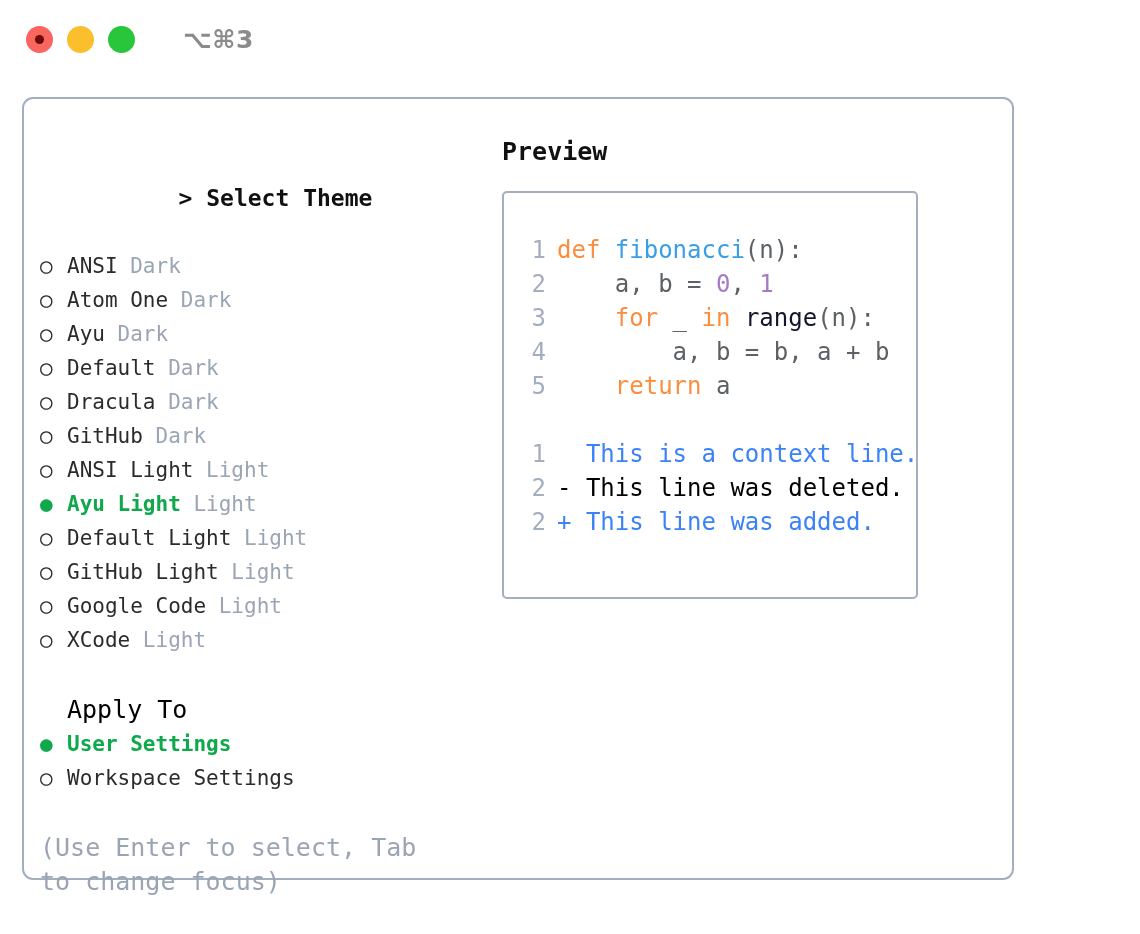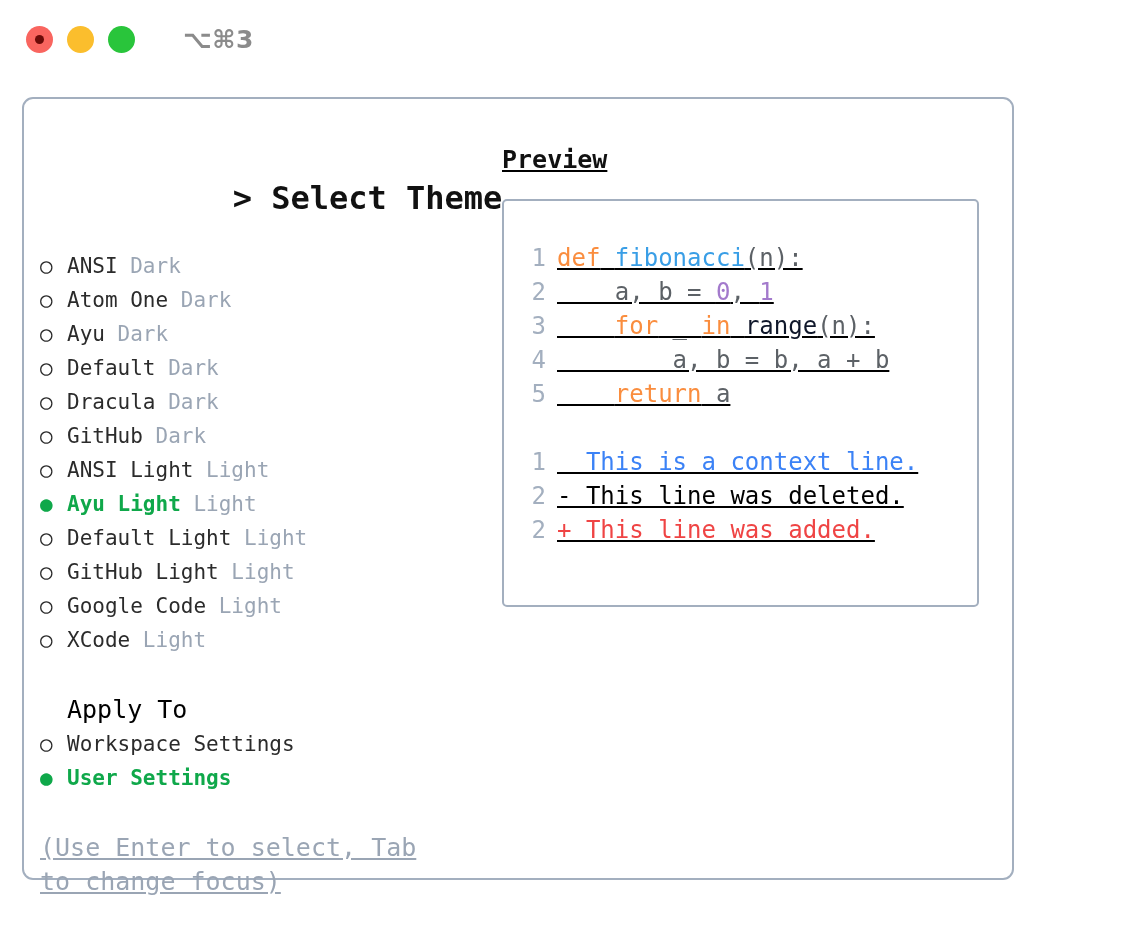--- a/index.html
+++ b/index.html
@@ -91,21 +91,21 @@
 
   
   #theme-column {
     position: absolute;
     left: 16px;
     top: 48px;
     width: 430px;
   }
 
   .section-header {
-    font-size: 32px;
+    font-size: 23px;
     line-height: 34px;
     color: #111111;
     font-weight: 700;
     white-space: pre;
   }
   .section-header .caret { color: #111111; font-weight: 700; }
 
   .opt-row {
     font-size: 21px;
     line-height: 34px;
@@ -131,40 +131,38 @@
     white-space: pre;
     padding-left: 27px;
   }
 
   #hint-text {
     margin-top: 36px;
     font-size: 25px;
     line-height: 34px;
     color: #9aa5b4;
     width: 405px;
-    text-decoration: underline;
   }
 
   
   #preview-column {
     position: absolute;
     left: 478px;
-    top: 44px;
+    top: 36px;
     width: 490px;
-    text-decoration: underline;
   }
   #preview-title {
     font-size: 25px;
     line-height: 34px;
     color: #111111;
     font-weight: 700;
   }
   #preview-box {
     margin-top: 22px;
-    width: 477px;
+    width: 416px;
     height: 408px;
     border: 2px solid #a3afbf;
     border-radius: 5px;
     box-sizing: border-box;
     background: #ffffff;
     padding: 40px 0 0 16px;
   }
 
   .code-line {
     font-size: 24px;
@@ -180,21 +178,21 @@
   }
   .tok-plain   { color: #5c6166; }
   .tok-kw      { color: #fa8d3e; }
   .tok-fn      { color: #399ee6; }
   .tok-builtin { color: #0f172a; }
   .tok-num     { color: #a37acc; }
   .tok-punct   { color: #5c6166; }
 
   .diff-gap { height: 34px; }
   .diff-context { color: #3b82f6; }
-  .diff-add     { color: #ef4444; }
+  .diff-add     { color: #3b82f6; }
 </style>
 </head>
 <body>
 
 <div id="app-window">
 
   <div id="title-bar">
     <div class="traffic-lights">
       <span class="dot red"></span>
       <span class="dot yellow"></span>
@@ -225,22 +223,22 @@
             <div class="opt-row"><span class="opt-marker">○</span><span class="opt-label">GitHub Light</span><span class="opt-suffix"> Light</span></div>
             <div class="opt-row"><span class="opt-marker">○</span><span class="opt-label">Google Code</span><span class="opt-suffix"> Light</span></div>
             <div class="opt-row"><span class="opt-marker">○</span><span class="opt-label">XCode</span><span class="opt-suffix"> Light</span></div>
           </div>
 
         <div class="group-gap"></div>
 
         <div id="apply-header">Apply To</div>
 
         <div id="apply-list">
+            <div class="opt-row selected"><span class="opt-marker">●</span><span class="opt-label">User Settings</span></div>
             <div class="opt-row"><span class="opt-marker">○</span><span class="opt-label">Workspace Settings</span></div>
-            <div class="opt-row selected"><span class="opt-marker">●</span><span class="opt-label">User Settings</span></div>
           </div>
 
         <div id="hint-text">(Use Enter to select, Tab to change focus)</div>
       </div>
 
       <div id="preview-column">
         <div id="preview-title">Preview</div>
 
         <div id="preview-box">
           <div id="code-block">

